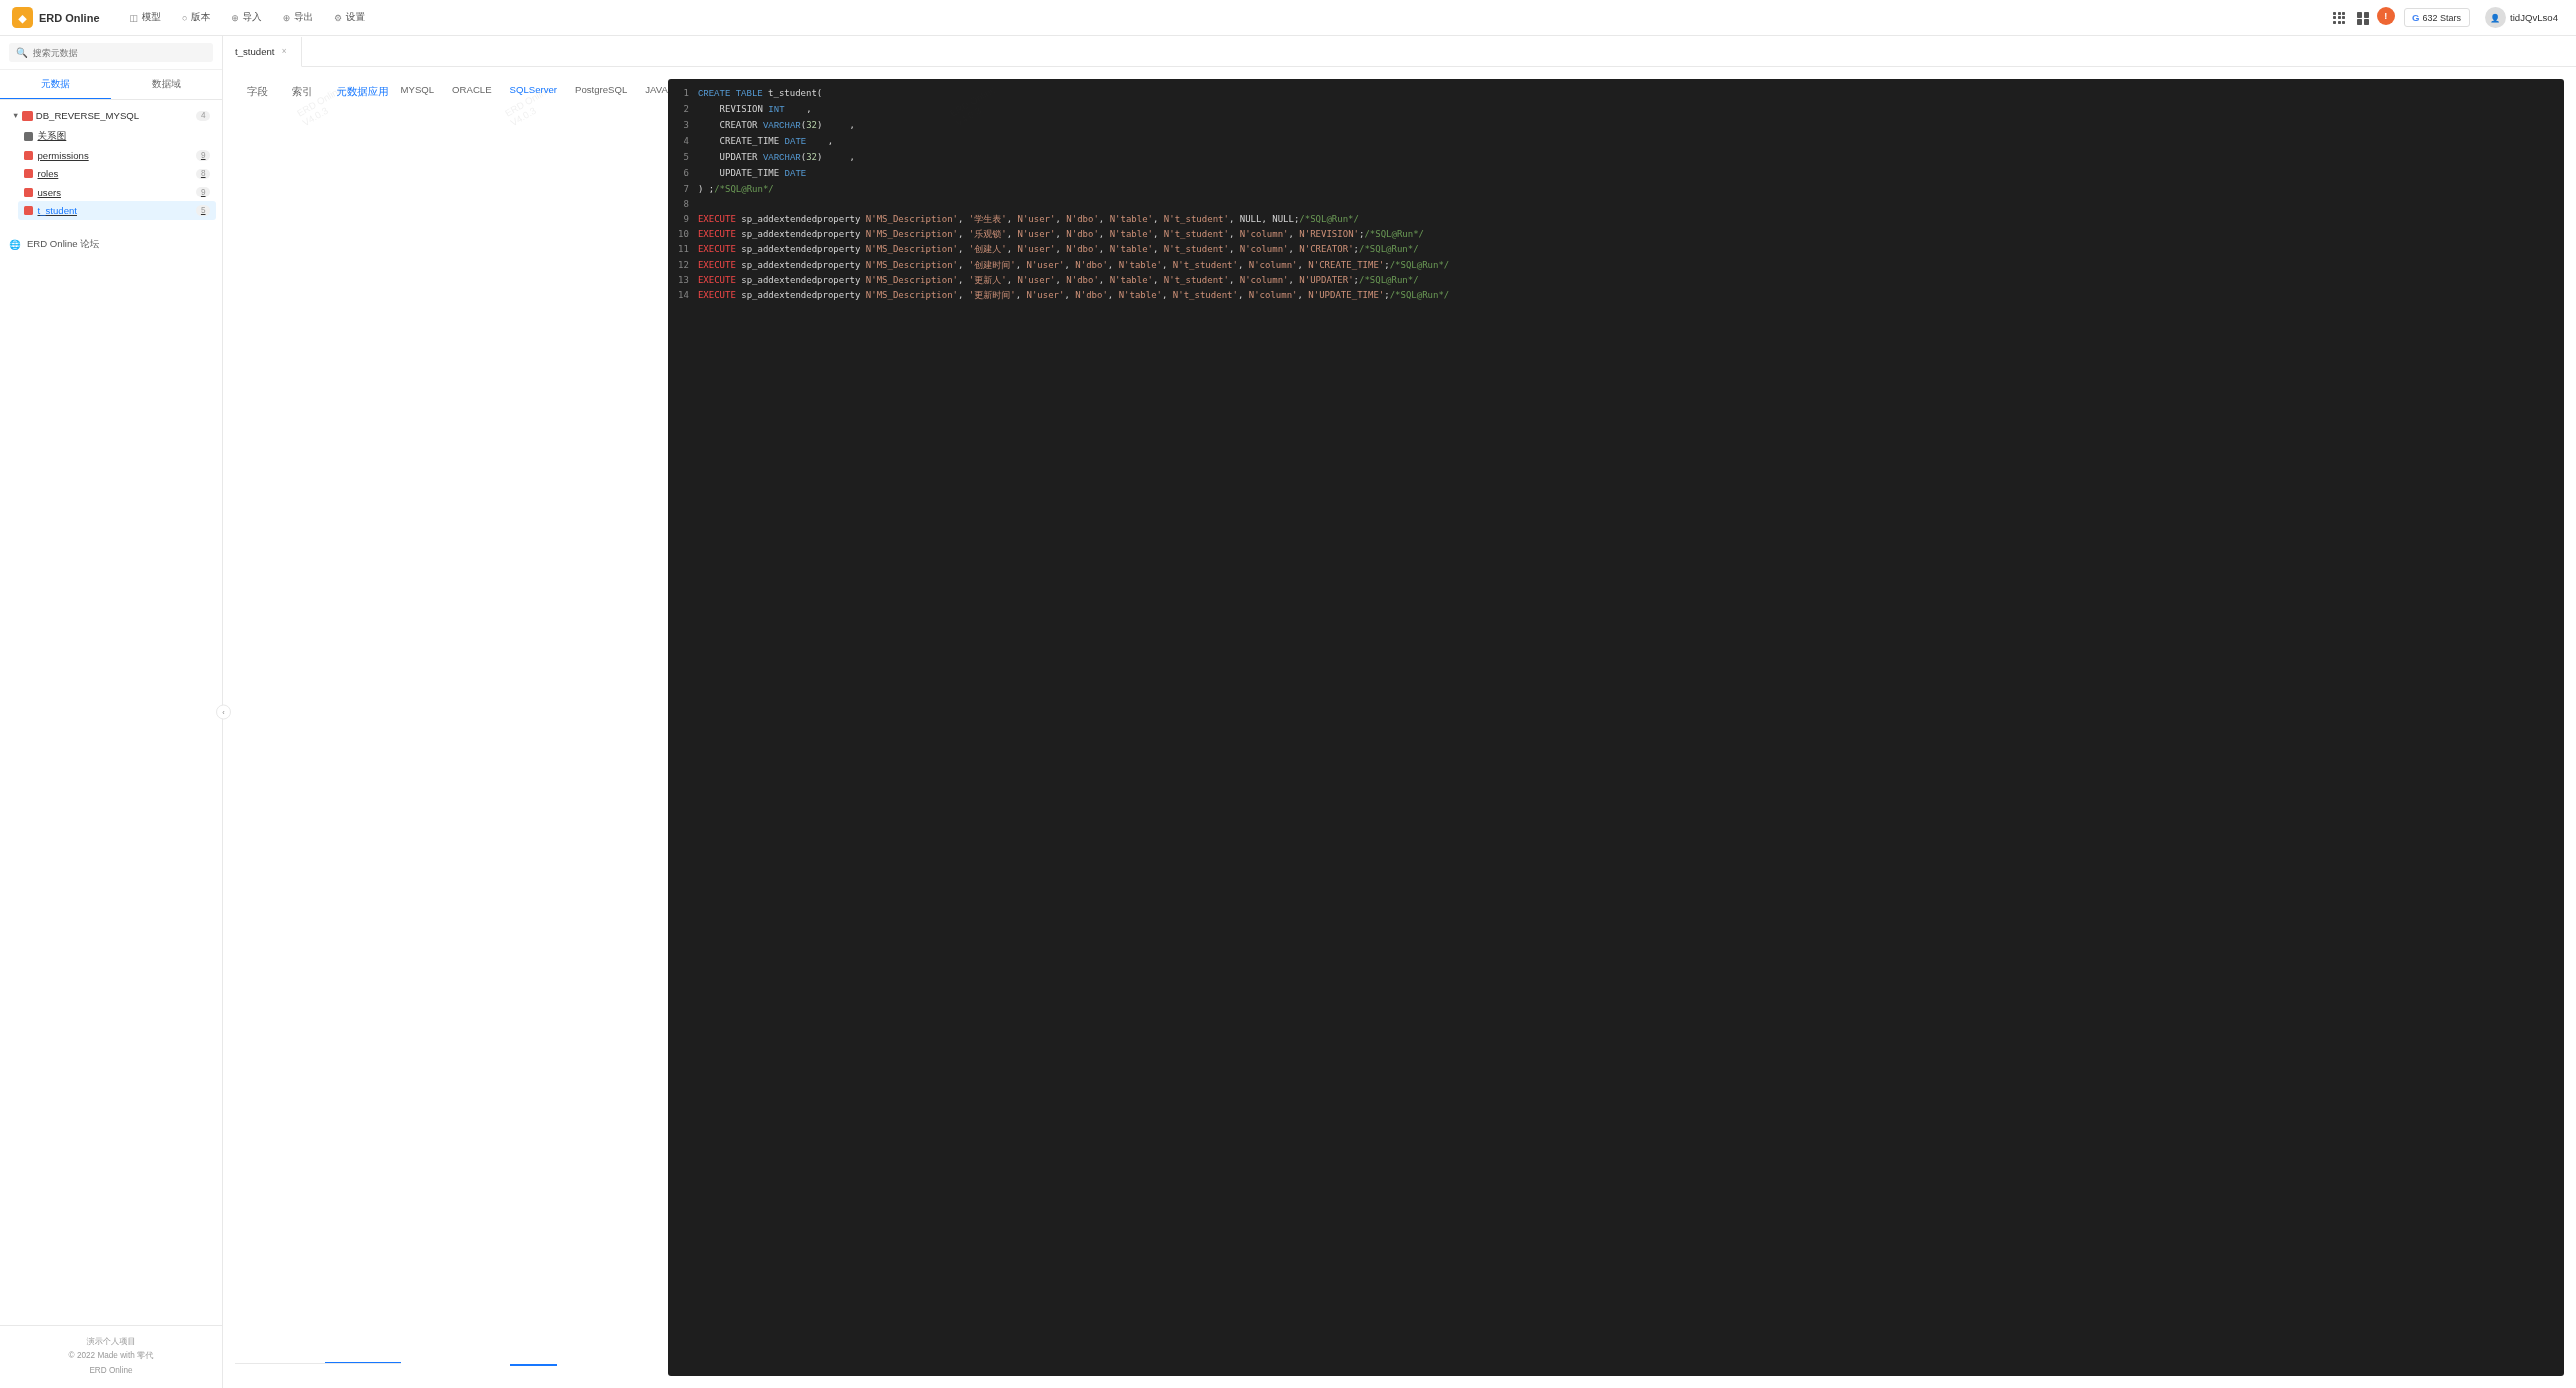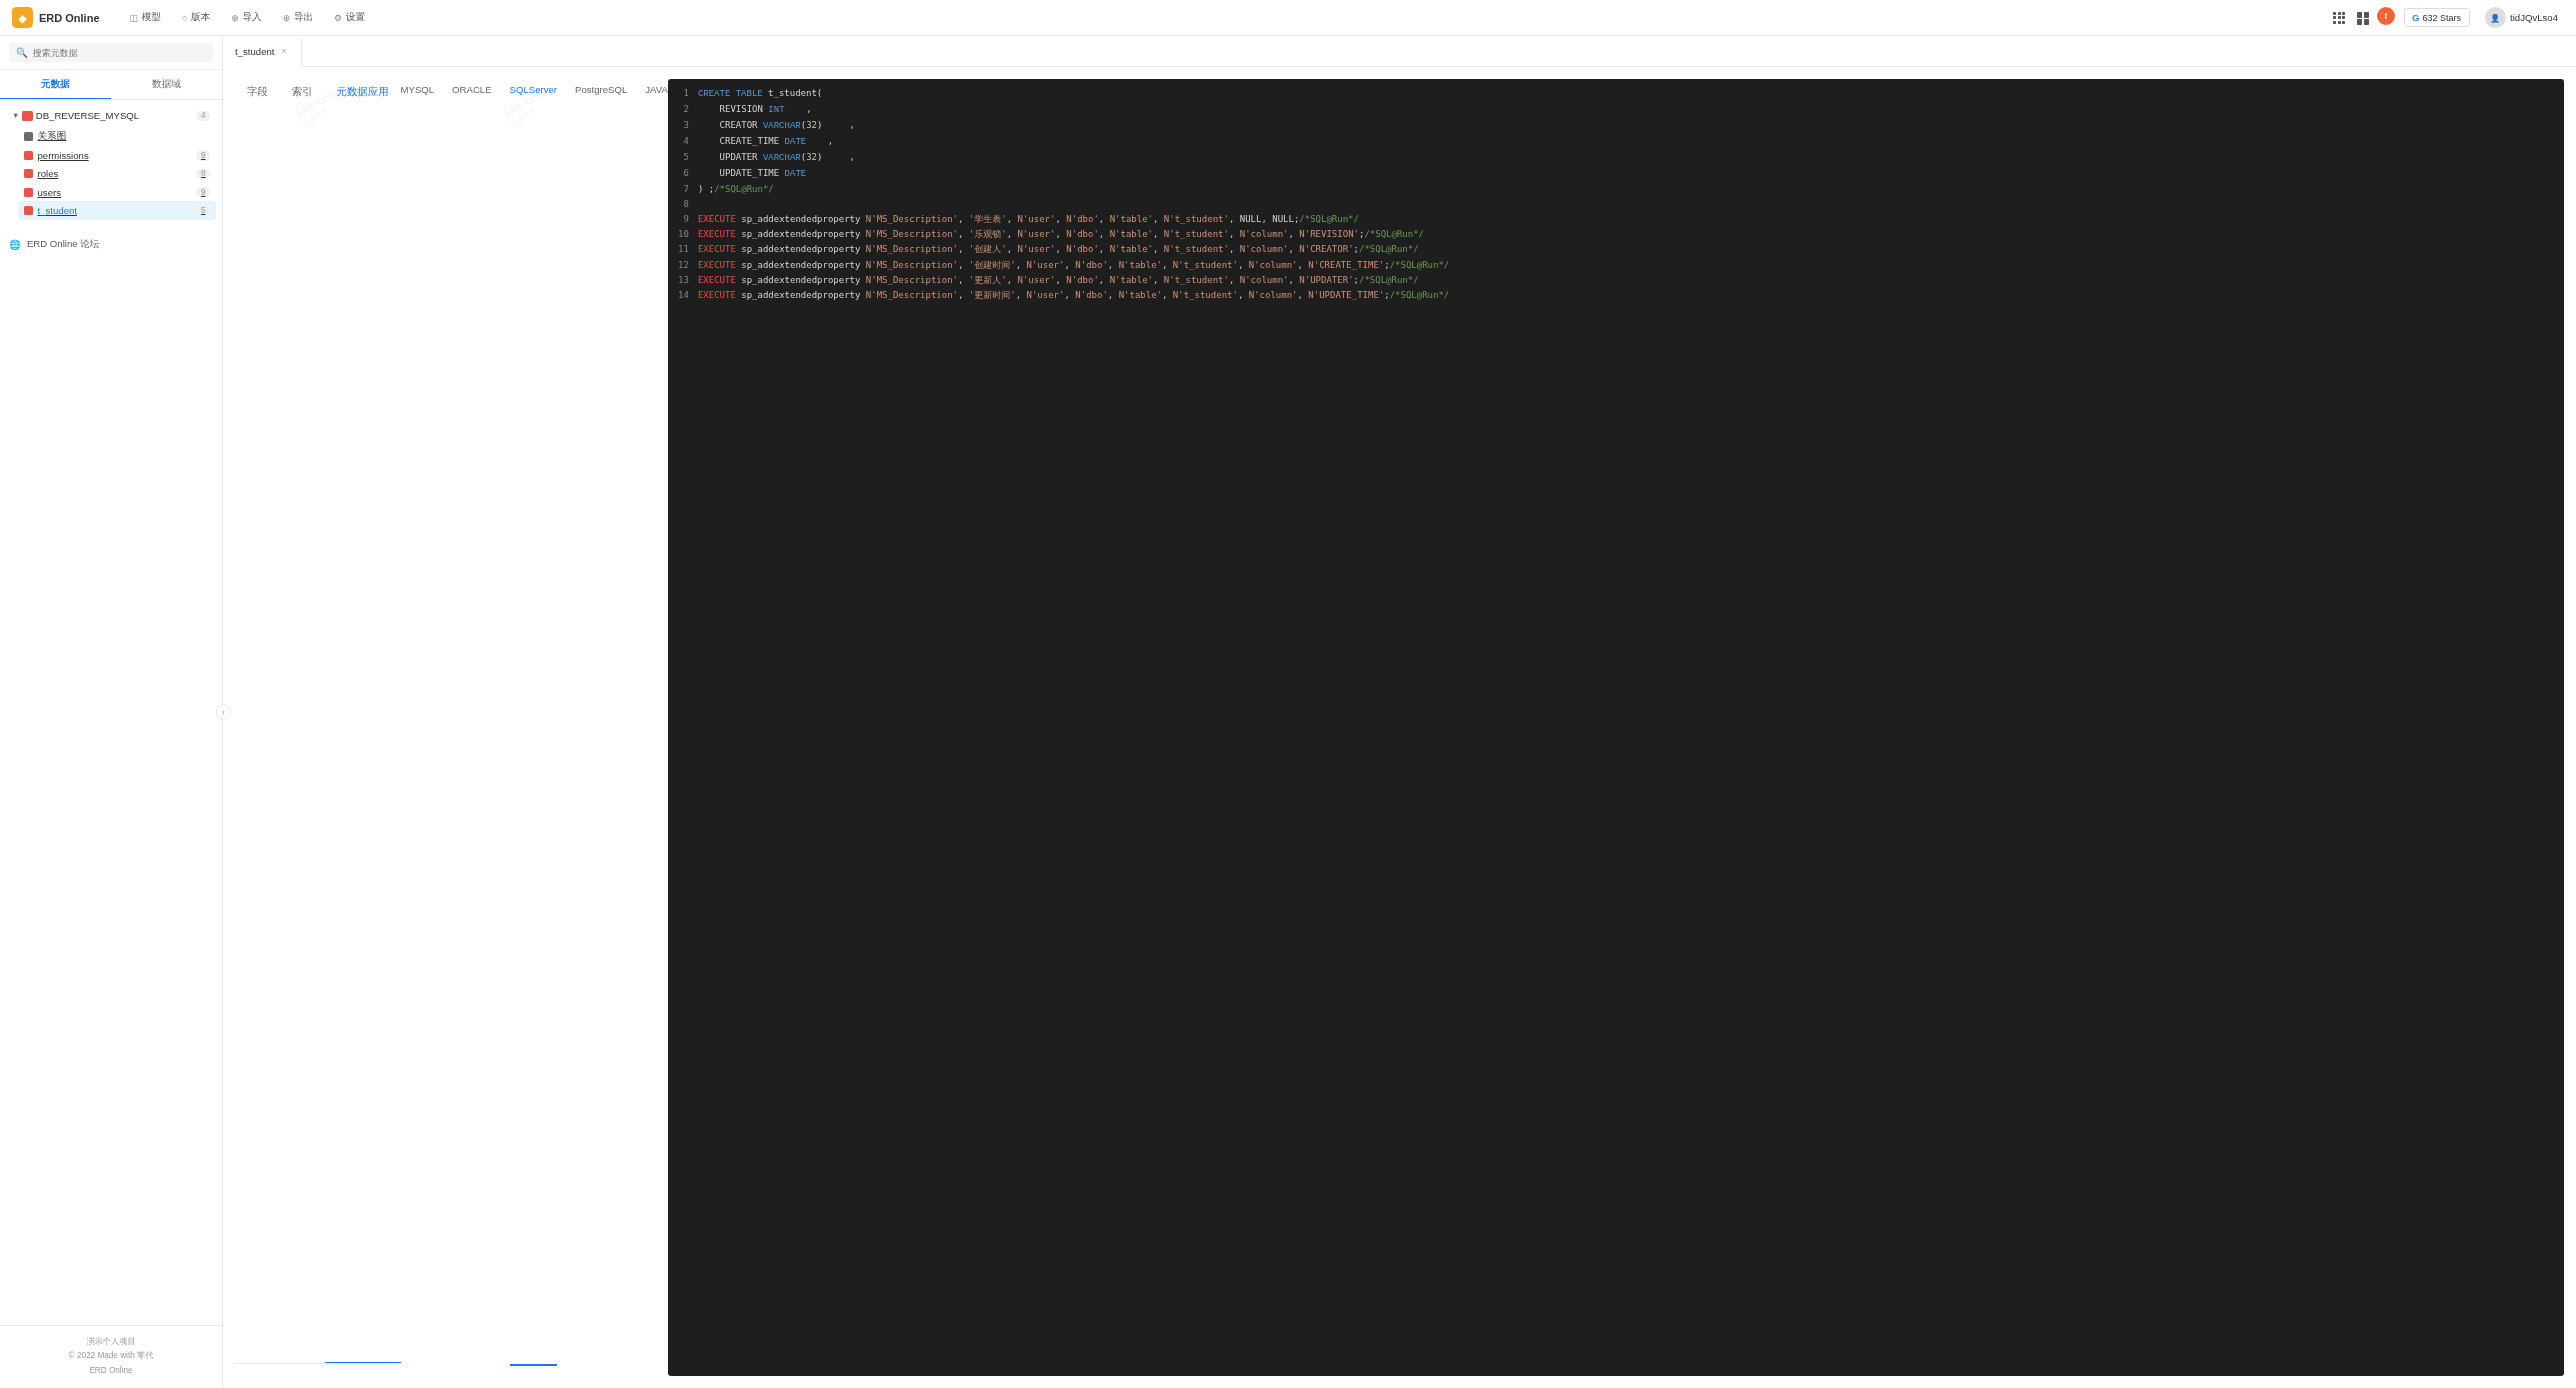--- a/index.html
+++ b/index.html
@@ -33,21 +33,21 @@
     
     .main-layout { display: flex; margin-top: 36px; height: calc(100vh - 36px); }
 
     
     .sidebar { width: 223px; background: #fff; border-right: 0.7px solid #e8e8e8; display: flex; flex-direction: column; flex-shrink: 0; }
     .sidebar-search { padding: 7.4px 9px; border-bottom: 0.7px solid #f0f0f0; }
     .search-input-wrap { display: flex; align-items: center; gap: 4.5px; background: #f5f5f5; border-radius: 3px; padding: 3.7px 7.4px; }
     .search-input-wrap input { background: transparent; border: none; outline: none; font-size: 9px; width: 100%; color: #666; }
     .sidebar-tabs { display: flex; border-bottom: 0.7px solid #e8e8e8; }
     .sidebar-tab { flex: 1; text-align: center; padding: 7.4px; font-size: 9.6px; cursor: pointer; color: #666; border-bottom: 1.5px solid transparent; }
-    .sidebar-tab.active { color: #1677ff; border-bottom-color: #1677ff; font-weight: 700; }
+    .sidebar-tab.active { color: #1677ff; border-bottom-color: #1677ff; font-weight: 400; }
     .sidebar-content { flex: 1; overflow-y: auto; padding: 6px 0; }
     .collapse-btn { position: absolute; right: -9px; top: 50%; transform: translateY(-50%); width: 15px; height: 15px; background: #fff; border: 0.7px solid #e8e8e8; border-radius: 50%; display: flex; align-items: center; justify-content: center; cursor: pointer; font-size: 7.4px; color: #888; z-index: 10; }
     .sidebar-relative { position: relative; }
 
     
     .tree-section { padding: 0 6px; }
     .tree-db { display: flex; align-items: center; gap: 3px; padding: 4.5px 6px; cursor: pointer; border-radius: 3px; }
     .arrow { font-size: 7.4px; color: #666; }
     .db-icon { width: 10.4px; height: 10.4px; background: #e8544a; border-radius: 1.5px; display: inline-block; }
     .db-label { font-size: 9.6px; font-weight: 500; flex: 1; }

